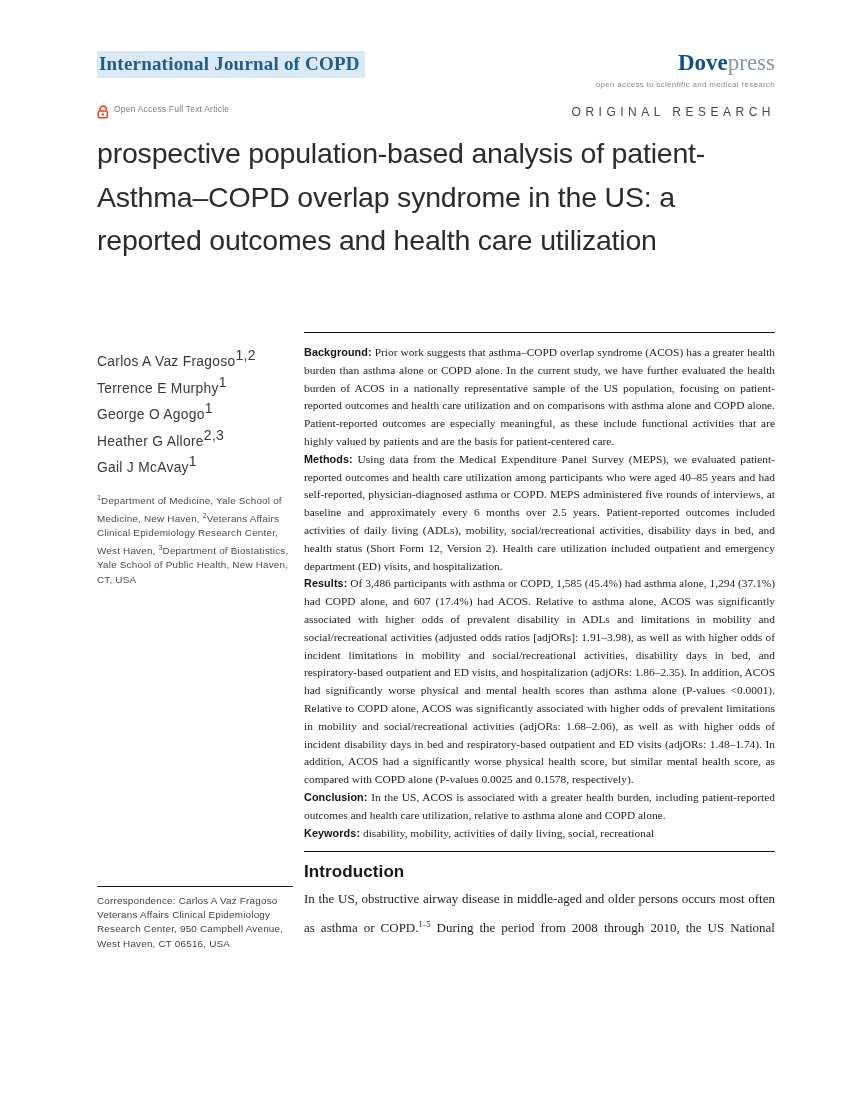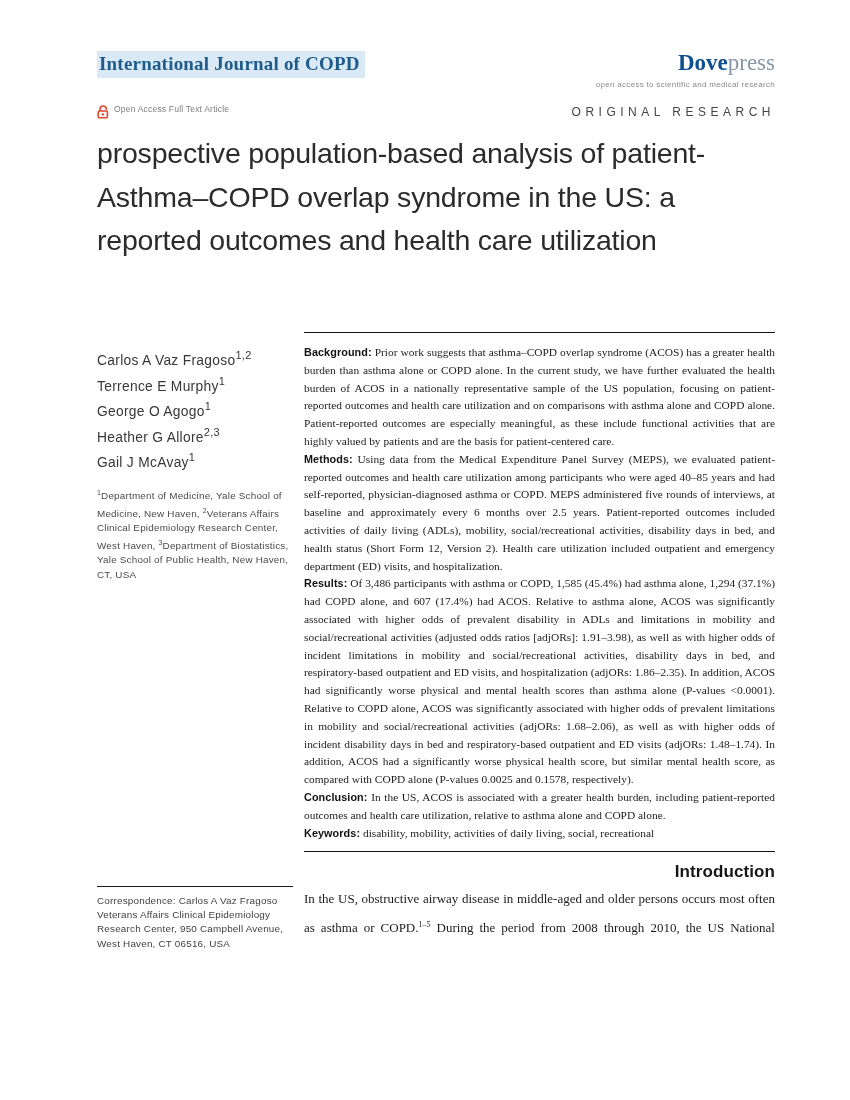--- a/index.html
+++ b/index.html
@@ -26,35 +26,35 @@
   
   .title { margin: 13px 75px 0 97px; font-weight: 400; color: #2b2b2b; }
   .title .tl { display: block; font-size: 28.5px; line-height: 43.5px; letter-spacing: -0.2px; }
 
   
   .columns { position: absolute; top: 332px; left: 97px; width: 678px; height: 683px; display: flex; overflow: hidden; }
   .left-col { width: 206px; flex: none; position: relative; padding-top: 13px; }
   .right-col { flex: 1; margin-left: 1px; }
 
   .author { font-size: 13.8px; line-height: 21px; color: #383838; letter-spacing: 0.3px; }
-  .author sup { font-size: 11px; color: #383838; }
+  .author sup { font-size: 14px; color: #383838; }
   .affiliations { margin-top: 13px; width: 196px; font-size: 9.9px; line-height: 14.4px; color: #4a4a4a; letter-spacing: 0.2px; }
   .affiliations sup { font-size: 7px; }
 
   .correspondence { position: absolute; top: 554px; width: 196px; border-top: 1px solid #1c1c1c; padding-top: 7px; }
   .correspondence div { font-size: 9.9px; line-height: 14.2px; color: #3f3f3f; letter-spacing: 0.2px; }
 
   .rule { border-top: 1.6px solid #111111; height: 0; }
   .rule2 { margin-top: 9px; }
 
   .abstract { padding-top: 11px; font-family: "Liberation Serif", serif; }
   .abstract p { font-size: 11.4px; line-height: 17.8px; text-align: justify; color: #1d1a1b; }
   .abstract b { font-family: "Liberation Sans", sans-serif; font-size: 10.8px; letter-spacing: 0.1px; color: #111; }
 
-  .intro-heading { font-size: 17px; font-weight: bold; color: #161616; margin-top: 10px; letter-spacing: 0.1px; text-align: right; }
+  .intro-heading { font-size: 17px; font-weight: bold; color: #161616; margin-top: 10px; letter-spacing: 0.1px; }
   .intro-para { font-family: "Liberation Serif", serif; font-size: 13px; line-height: 26px; text-align: justify; color: #1d1a1b; margin-top: 4px; }
   .intro-para sup { font-size: 8px; }
 
   
   .footer { position: absolute; top: 1018px; left: 97px; width: 678px; display: flex; }
   .footer-left { width: 166px; flex: none; border-top: 1.2px solid #2b2b2b; padding-top: 3px; margin-right: 40px; }
   .submit-line { font-size: 7px; color: #1a1a1a; white-space: nowrap; }
   .submit-line b { letter-spacing: 0.2px; }
   .submit-line .sep { color: #9a9a9a; }
   .submit-line .url { color: #7a8ea0; }

